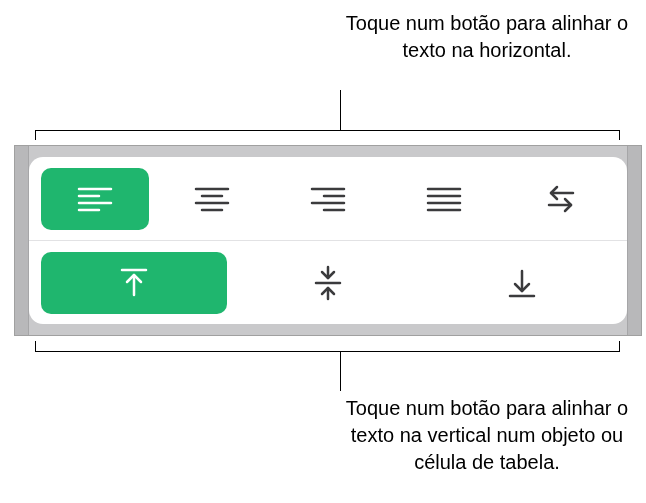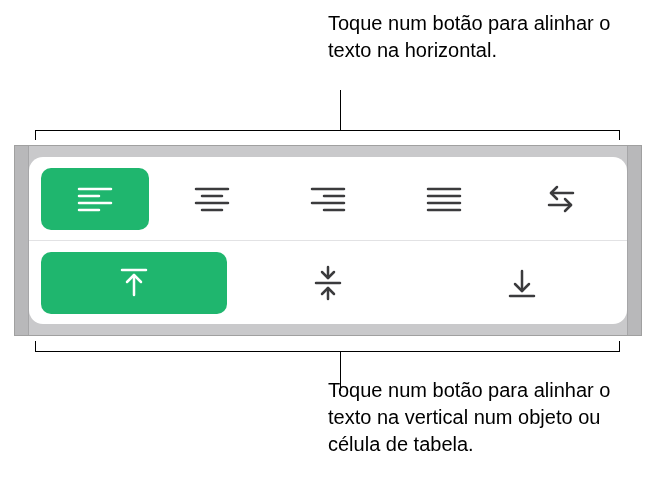--- a/index.html
+++ b/index.html
@@ -8,23 +8,24 @@
       width: 646px;
       height: 503px;
       background: #ffffff;
       position: relative;
     }
     .callout {
       position: absolute;
       font-size: 20px;
       color: #000;
       line-height: 1.35;
+      text-align: center;
     }
     .callout-top { left: 328px; top: 10px; }
-    .callout-bottom { left: 328px; top: 377px; }
+    .callout-bottom { left: 328px; top: 395px; }
     .leader {
       position: absolute;
       background: #000;
     }
     .leader-h { height: 1px; }
     .leader-v { width: 1px; }
     .leader-top-v { left: 340px; top: 90px; height: 40px; }
     .leader-top-a { left: 35px; top: 130px; height: 10px; }
     .leader-top-b { left: 619px; top: 130px; height: 10px; }
     .leader-top-h { left: 35px; top: 130px; width: 585px; }

